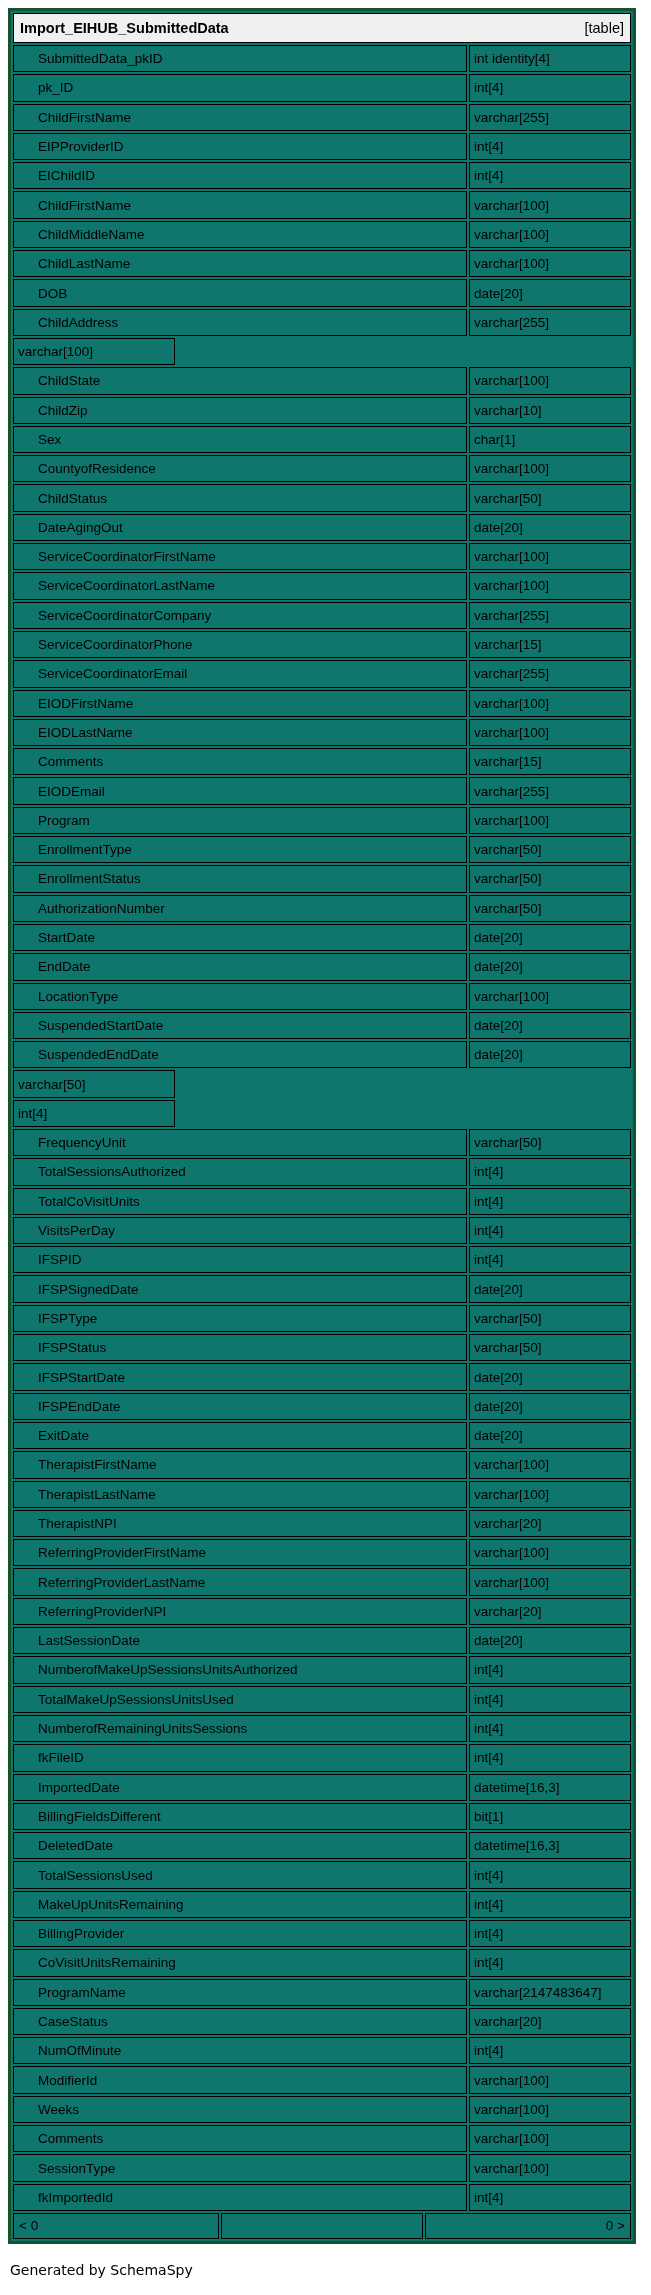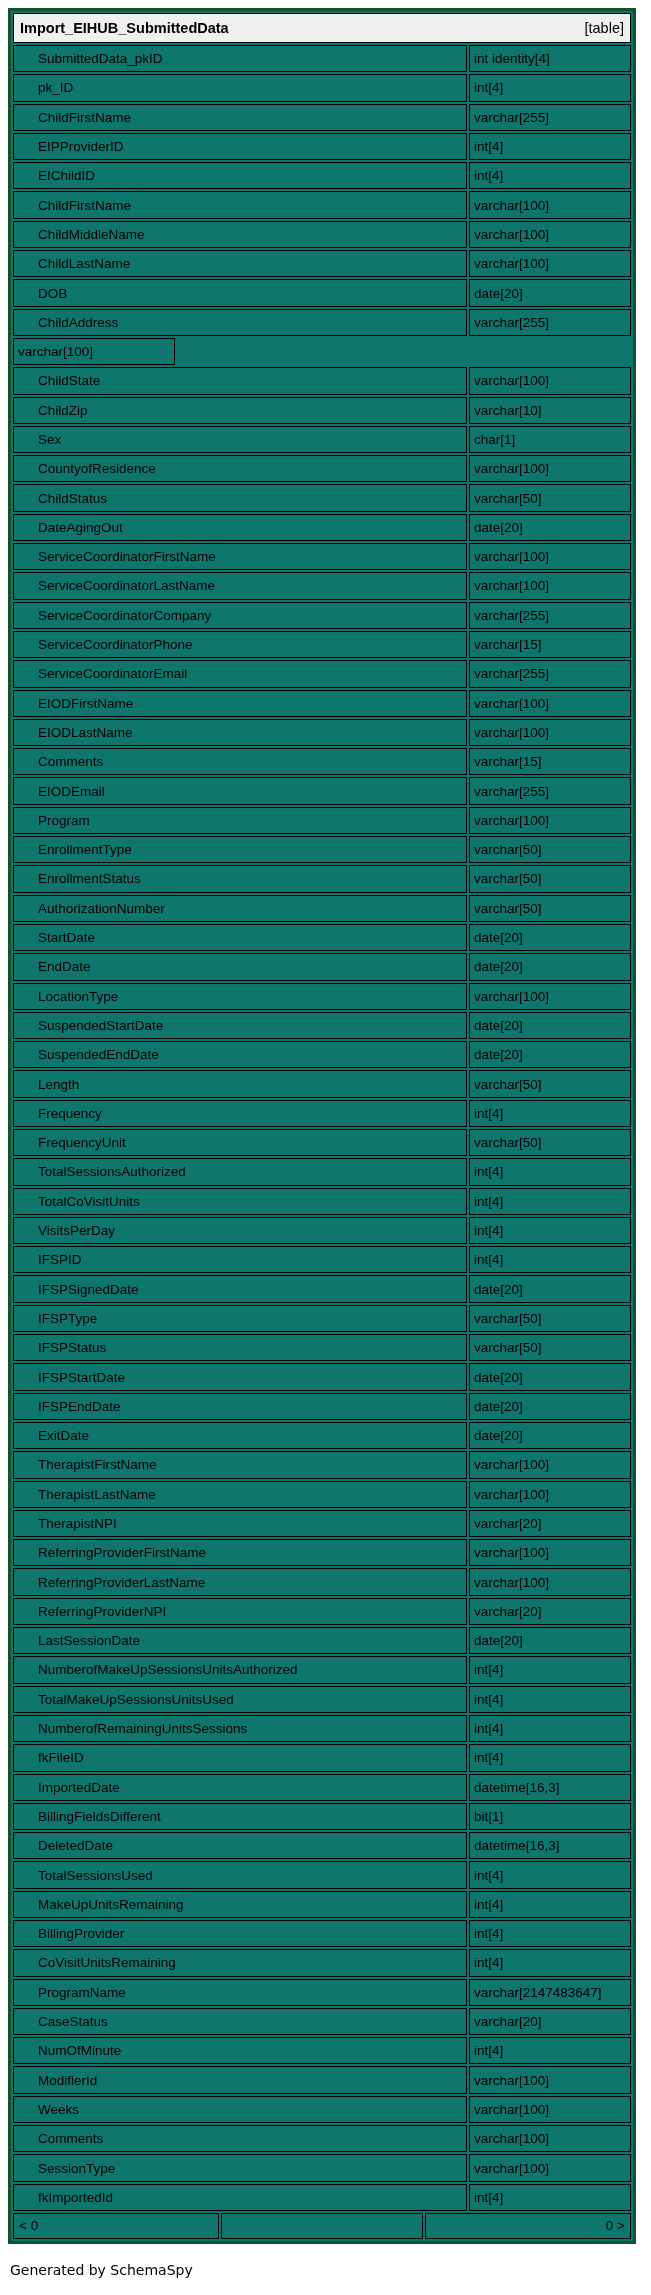--- a/index.html
+++ b/index.html
@@ -254,26 +254,24 @@
     <span class="cell name-cell">SuspendedStartDate</span>
     <span class="cell type-cell">date[20]</span>
   </div>
 
   <div class="row datarow">
     <span class="cell name-cell">SuspendedEndDate</span>
     <span class="cell type-cell">date[20]</span>
   </div>
 
   <div class="row datarow">
-    <span class="cell name-cell">Length</span>
-    <span class="cell type-cell">varchar[50]</span>
-  </div>
-
-  <div class="row datarow">
-    <span class="cell name-cell">Frequency</span>
+    <span class="cell type-cell">varchar[50]</span>
+  </div>
+
+  <div class="row datarow">
     <span class="cell type-cell">int[4]</span>
   </div>
 
   <div class="row datarow">
     <span class="cell name-cell">FrequencyUnit</span>
     <span class="cell type-cell">varchar[50]</span>
   </div>
 
   <div class="row datarow">
     <span class="cell name-cell">TotalSessionsAuthorized</span>

